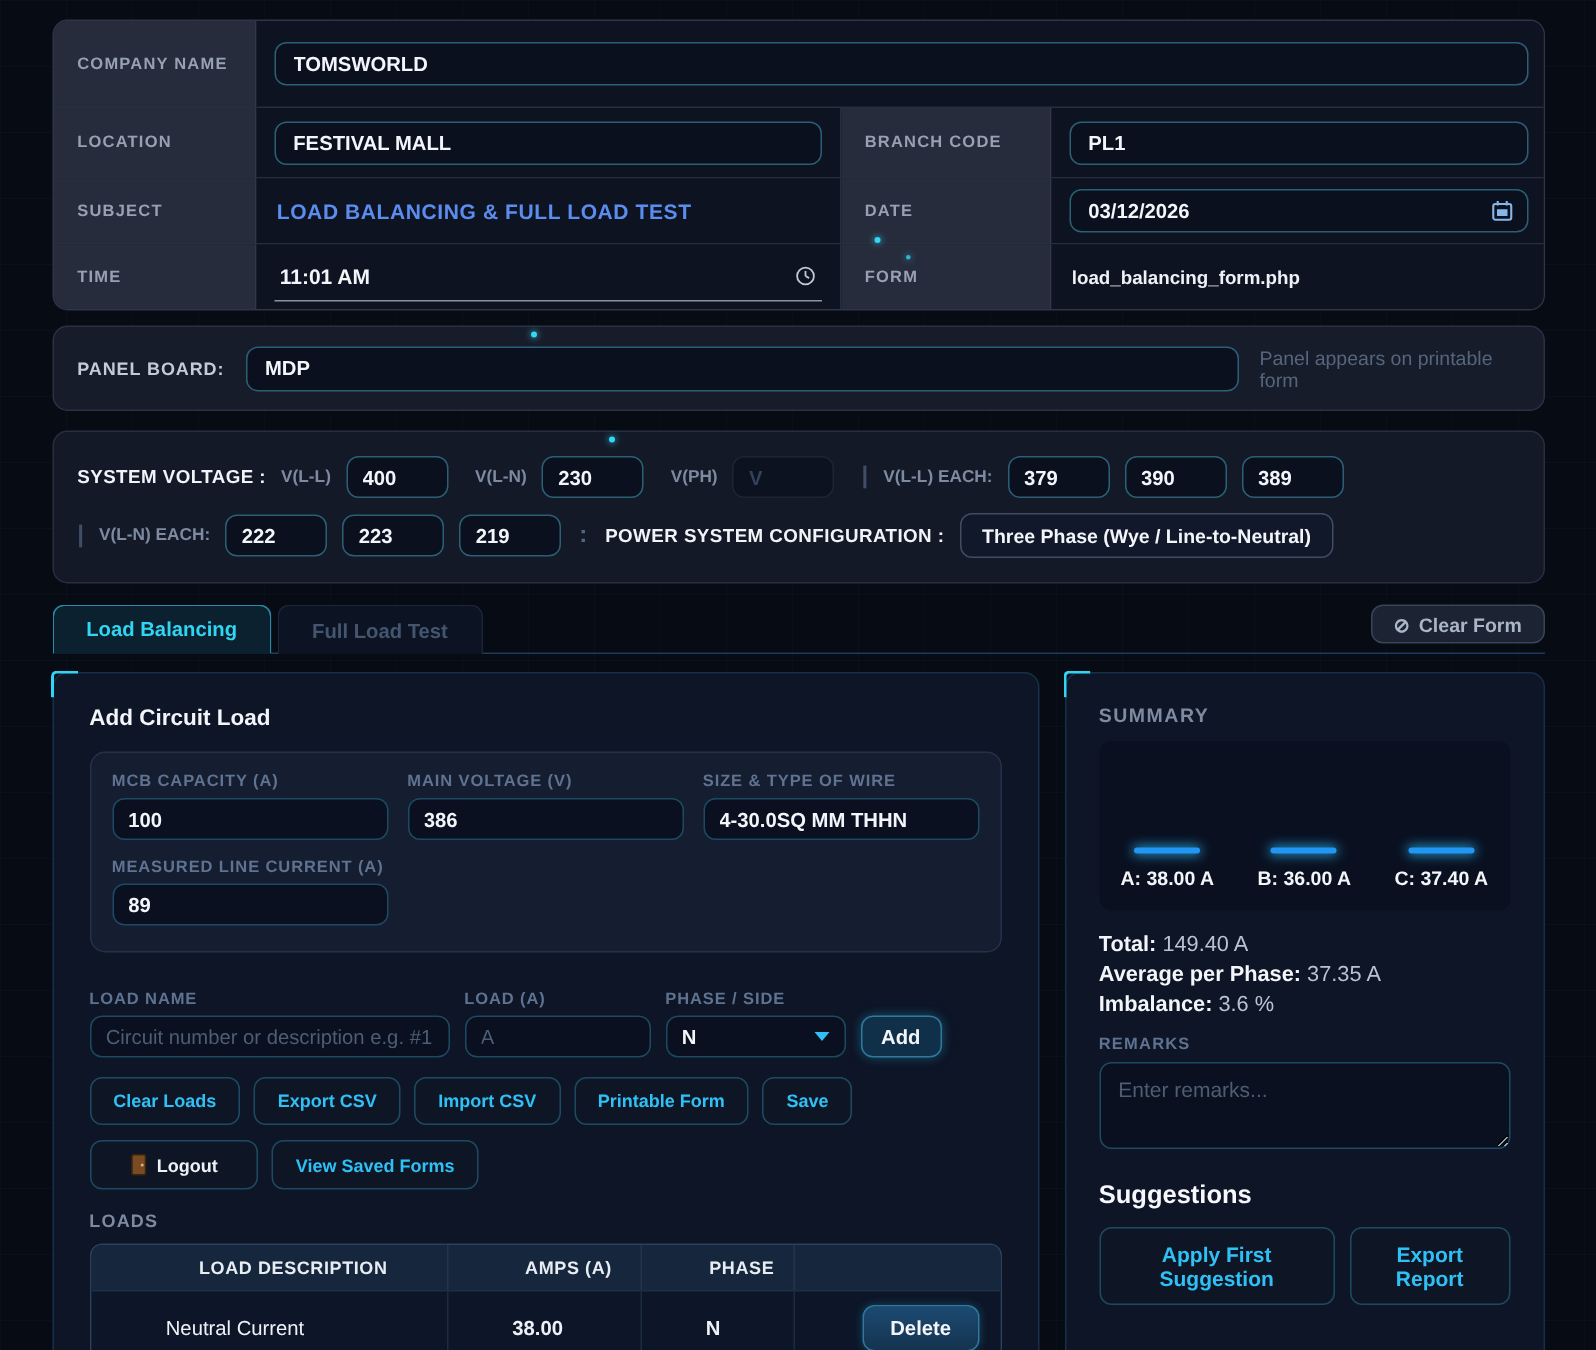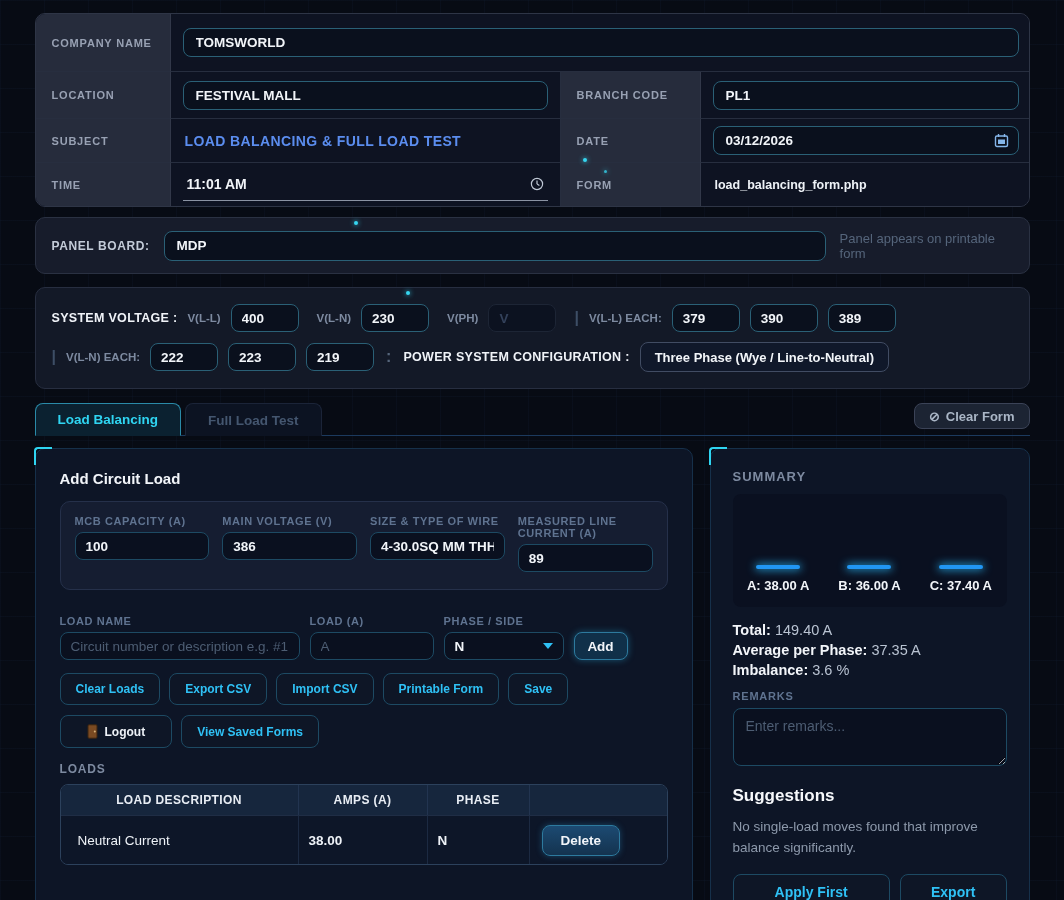--- a/index.html
+++ b/index.html
@@ -88,21 +88,21 @@
   .main-cols { display:flex; gap:17px; align-items:stretch; }
   .card { background:#0d1526; border:1px solid #16304a; border-radius:10px; position:relative; min-height:560px; }
   .card .bracket { position:absolute; top:-2px; left:-2px; width:18px; height:18px;
     border-top:2px solid #2fd5f2; border-left:2px solid #2fd5f2; border-top-left-radius:4px; }
   .left-card { flex:0 0 658px; padding:21px 24px; }
   .right-card { flex:1; padding:20px 22px; }
 
   .section-title { font-size:15px; font-weight:bold; color:#f2f5f9; margin-bottom:14px; }
 
   .group-box { background:#151d31; border:1px solid #25304a; border-radius:10px; padding:13px 14px 17px; margin-bottom:25px; }
-  .field-grid { display:grid; grid-template-columns:1fr 1fr 1fr 1fr; column-gap:13px; row-gap:12px; }
+  .field-grid { display:grid; grid-template-columns:1fr 1fr 1fr; column-gap:13px; row-gap:12px; }
   .flabel { display:block; font-size:11px; font-weight:bold; letter-spacing:0.6px; color:#5f7390; margin-bottom:5px; }
   .finput { width:100%; height:28px; background:#0a101f; border:1px solid #1d4a63; border-radius:8px;
     color:#f2f5f9; font-weight:bold; font-size:13.5px; padding:0 10px; outline:none; font-family:inherit; }
   .finput::placeholder { color:#4d5d73; font-weight:normal; }
 
   .add-row { display:grid; grid-template-columns:240px 124px 120px 54px; column-gap:10px; align-items:end; margin-bottom:13px; }
   .phase-select { height:28px; background:#0a101f; border:1px solid #1d4a63; border-radius:8px;
     display:flex; align-items:center; justify-content:space-between; padding:0 10px; cursor:pointer; }
   .phase-select .pval { color:#f2f5f9; font-weight:bold; font-size:13.5px; }
   .chevron-down { width:0; height:0; border-left:5px solid transparent; border-right:5px solid transparent;
@@ -116,21 +116,21 @@
     color:#2fc1f5; font-weight:bold; font-size:12px; padding:8px 15px; cursor:pointer; font-family:inherit; }
   .btn-outline.white { color:#eef2f7; display:flex; align-items:center; gap:7px; }
 
   .loads-label { font-size:12px; font-weight:bold; letter-spacing:0.8px; color:#7d8aa0; margin:14px 0 8px; }
   .loads-table { width:100%; border:1px solid #2c415c; border-radius:8px; overflow:hidden; }
   .lt-row { display:grid; grid-template-columns:238px 129px 102px 1fr; }
   .lt-head { background:#16263d; }
   .lt-head .lt-cell { color:#e8edf4; font-size:12px; font-weight:bold; letter-spacing:0.4px;
     text-align:center; padding:8px 4px; border-right:1px solid #223450; }
   .lt-body .lt-row { border-top:1px solid #1f2d45; background:#0d1628; }
-  .lt-cell { display:flex; align-items:center; }
+  .lt-cell { display:flex; align-items:center;margin-left:33px; }
   .lt-body .lt-cell { color:#eef2f7; font-size:13.5px; font-weight:bold; padding:8px 10px; min-height:48px; border-right:1px solid #1c2a42; }
   .lt-cell.desc { padding-left:17px; font-weight:normal; }
   .lt-cell.last { border-right:none; justify-content:flex-start; padding-left:12px; }
   .delete-btn { background:linear-gradient(180deg,#1c4a72,#14334f); border:1px solid #2d7a9e; border-radius:8px;
     color:#f2f5f9; font-weight:bold; font-size:13.5px; padding:7px 18px; cursor:pointer;
     box-shadow:0 0 6px rgba(45,160,220,0.35); font-family:inherit; }
 
   
   .summary-title { font-size:13px; font-weight:bold; letter-spacing:1px; color:#7d8aa0; margin-bottom:10px; }
   .chart-box { background:#0a1020; border-radius:8px; height:113px; margin-bottom:13px;
@@ -382,21 +382,20 @@
         <div><b>Average per Phase:</b>
           <span>37.35 A</span></div>
         <div><b>Imbalance:</b>
           <span>3.6 %</span></div>
       </div>
 
       <div class="remarks-label">REMARKS</div>
       <textarea class="remarks-area" placeholder="Enter remarks..." style=""></textarea>
 
       <div class="sugg-title">Suggestions</div>
-      <div class="sugg-msg">No single-load moves found that improve balance significantly.</div>
       <div class="sugg-btns">
         <button class="btn-outline">Apply First Suggestion</button>
         <button class="btn-outline">Export Report</button>
       </div>
     </div>
 
   </div>
 </div>
 
 </body></html>

